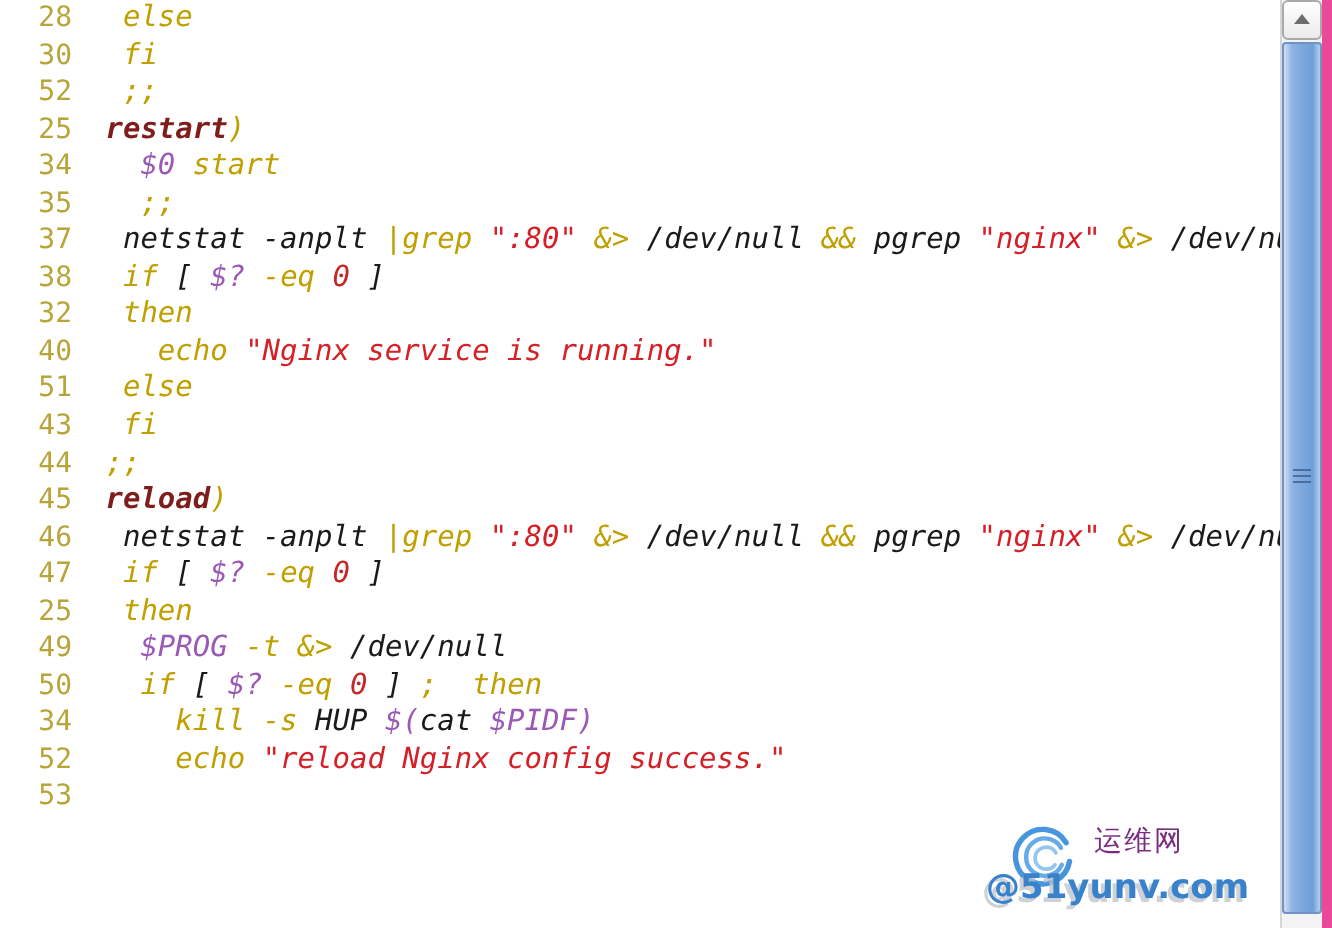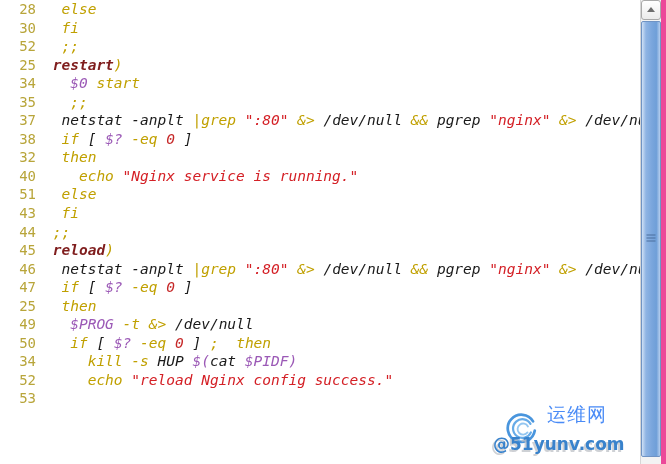--- a/index.html
+++ b/index.html
@@ -128,24 +128,24 @@
   #wm-logo {
     position: absolute;
     left: 36px;
     top: 12px;
     width: 34px;
     height: 34px;
   }
   #wm-cn {
     position: absolute;
     left: 78px;
-    top: 2px;
+    top: 12px;
     font-family: "DejaVu Sans", sans-serif;
-    font-size: 19px;
-    color: #3b82f6;
+    font-size: 14px;
+    color: #701a75;
     letter-spacing: 1px;
     white-space: nowrap;
   }
   #wm-url {
     position: absolute;
     left: 24px;
     top: 34px;
     font-family: "DejaVu Sans", sans-serif;
     font-size: 17px;
     font-weight: bold;

